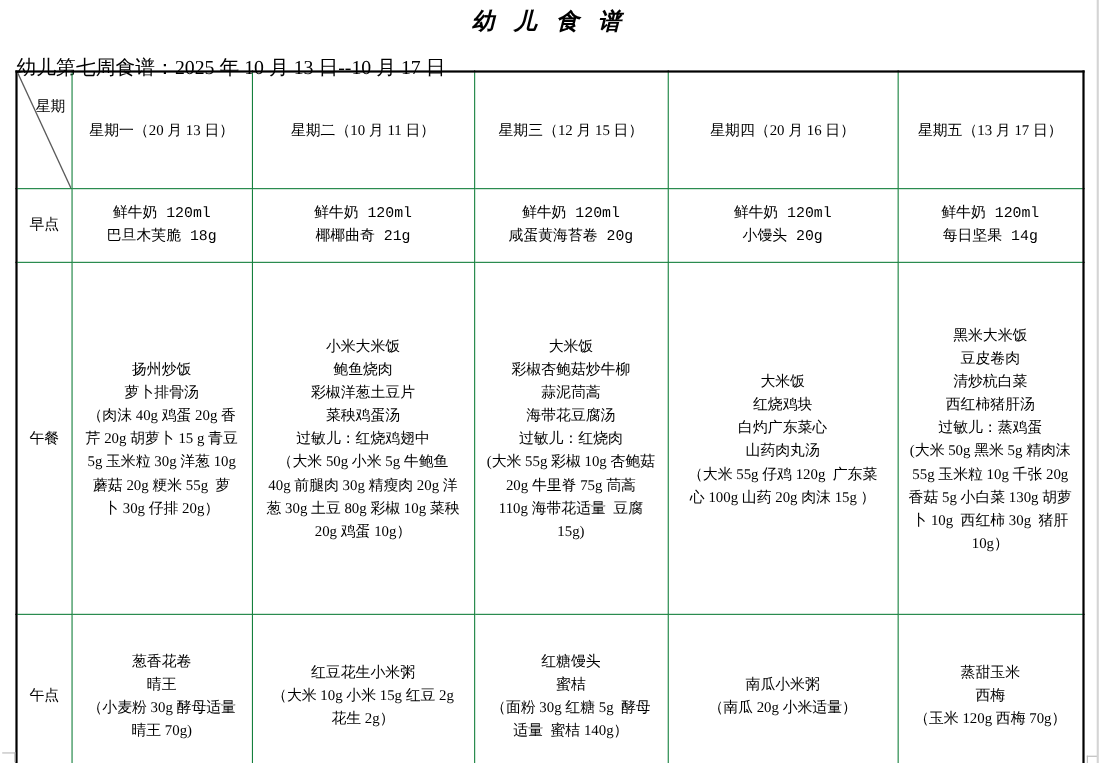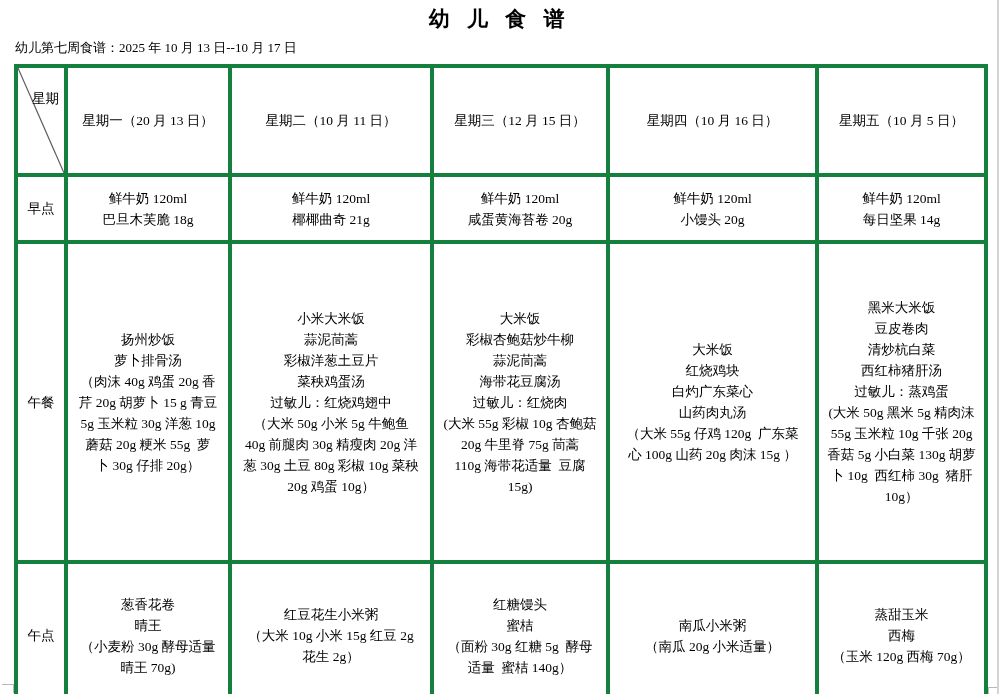--- a/index.html
+++ b/index.html
@@ -7,42 +7,42 @@
     width:999px; height:694px;
     background:#ffffff;
     position:relative;
     overflow:hidden;
     font-family:"Liberation Serif","DejaVu Serif",serif;
     color:#000;
   }
   .page-title {
     position:absolute; left:0; top:5px; width:100%;
     margin:0; text-align:center;
-    font-size:21px; font-weight:bold; letter-spacing:6px;
+    font-size:21px; font-weight:bold; letter-spacing:6px;font-style:italic;
   }
   .subtitle {
-    position:absolute; left:15px; top:39px;
-    font-size:13px;
+    position:absolute; left:15px; top:49px;
+    font-size:18px;
   }
   table.menu {
     position:absolute; left:14px; top:64px;
     width:970px; height:619px;
     border-collapse:collapse; table-layout:fixed;
     border:2px solid #000;
   }
   table.menu td {
-    border:4px solid #15803d;
+    border:1px solid #15803d;
     text-align:center; vertical-align:middle;
     font-size:13.5px; line-height:21px;
     padding:0;
     white-space:pre;
     overflow:hidden;
   }
   tr.r-header   { height:85px; }
-  tr.r-morning  { height:67px; }
+  tr.r-morning  { height:67px;font-family:Liberation Mono, monospace; }
   tr.r-lunch    { height:320px; }
   tr.r-afternoon{ height:147px; }
   td.corner-cell { position:relative; font-size:13px; }
   td.corner-cell svg {
     position:absolute; left:0; top:0; width:100%; height:100%;
     display:block;
   }
   .corner-top    { position:absolute; top:20px; right:5px; }
   .corner-bottom { position:absolute; bottom:16px; left:4px;margin-left:48px; }
   .crop-mark { position:absolute; }
@@ -79,22 +79,22 @@
       <td class="corner-cell">
         <svg viewBox="0 0 50 85" preserveAspectRatio="none">
           <line x1="0" y1="0" x2="50" y2="85" stroke="#5a5a5a" stroke-width="1.2"></line>
         </svg>
         <span class="corner-top">星期</span>
         <span class="corner-bottom">餐别</span>
       </td>
       <td>星期一（20 月 13 日）</td>
       <td>星期二（10 月 11 日）</td>
       <td>星期三（12 月 15 日）</td>
-      <td>星期四（10 月 16 日）</td>
-      <td>星期五（10 月 5 日）</td>
+      <td>星期四（20 月 16 日）</td>
+      <td>星期五（13 月 17 日）</td>
     </tr>
     <tr class="r-morning">
       <td>早点</td>
       <td>鲜牛奶 120ml
 巴旦木芙脆 18g</td>
       <td>鲜牛奶 120ml
 椰椰曲奇 21g</td>
       <td>鲜牛奶 120ml
 咸蛋黄海苔卷 20g</td>
       <td>鲜牛奶 120ml
@@ -105,21 +105,21 @@
     <tr class="r-lunch">
       <td>午餐</td>
       <td>扬州炒饭
 萝卜排骨汤
 （肉沫 40g 鸡蛋 20g 香
 芹 20g 胡萝卜 15 g 青豆
 5g 玉米粒 30g 洋葱 10g
 蘑菇 20g 粳米 55g  萝
 卜 30g 仔排 20g）</td>
       <td>小米大米饭
-蒜泥茼蒿
+鲍鱼烧肉
 彩椒洋葱土豆片
 菜秧鸡蛋汤
 过敏儿：红烧鸡翅中
 （大米 50g 小米 5g 牛鲍鱼
 40g 前腿肉 30g 精瘦肉 20g 洋
 葱 30g 土豆 80g 彩椒 10g 菜秧
 20g 鸡蛋 10g）</td>
       <td>大米饭
 彩椒杏鲍菇炒牛柳
 蒜泥茼蒿

